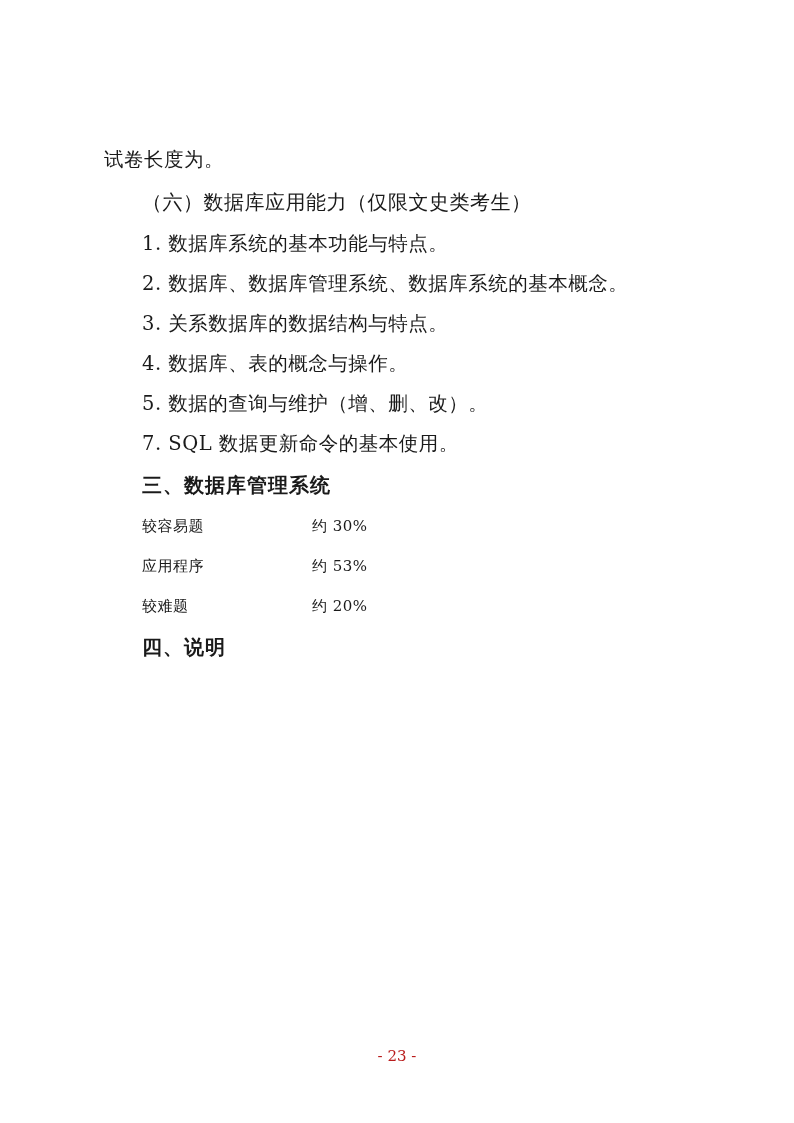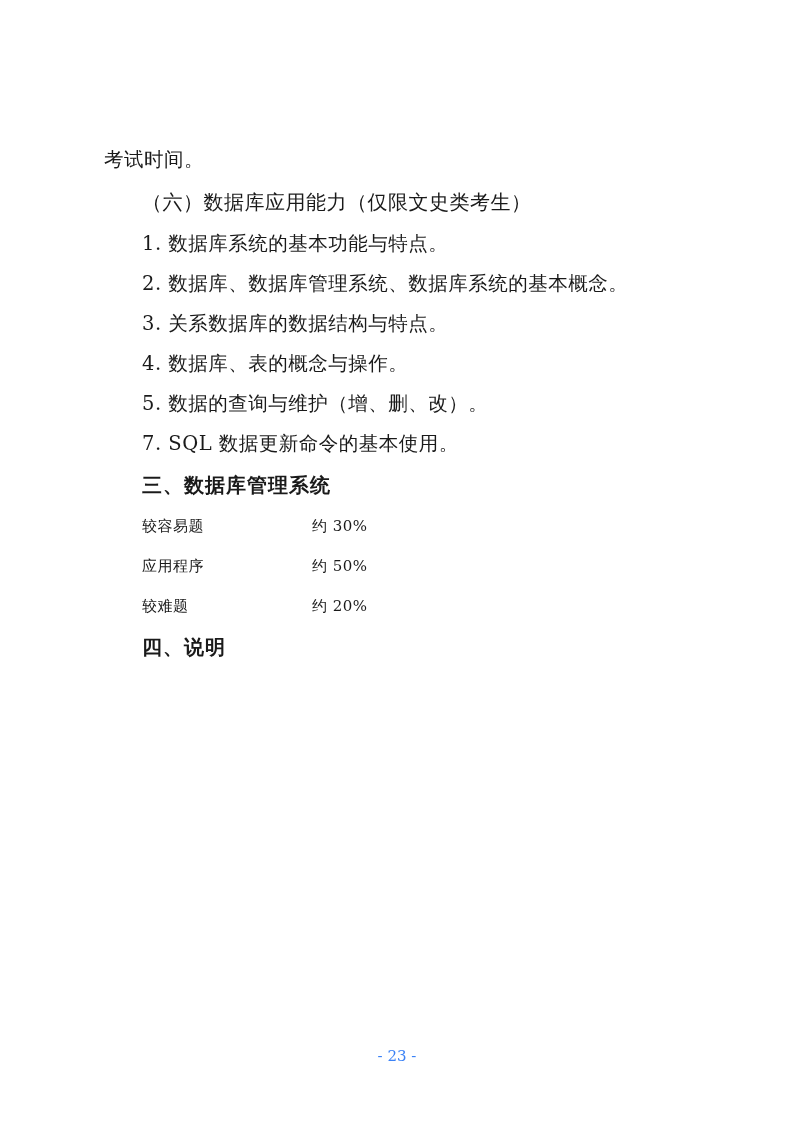--- a/index.html
+++ b/index.html
@@ -70,48 +70,48 @@
     letter-spacing: 0.6px;
   }
   .footer {
     position: absolute;
     left: 0;
     right: 0;
     bottom: 58px;
     text-align: center;
     font-size: 15px;
     font-family: "DejaVu Serif", serif;
-    color: #3b82f6;
+    color: #b91c1c;
   }
 </style>
 </head>
 <body>
 
 <div class="page">
 
-  <div class="line">考试时间。</div>
+  <div class="line">试卷长度为。</div>
 
   <div class="section-title">（六）数据库应用能力（仅限文史类考生）</div>
 
   <div class="line indent-1">1. 数据库系统的基本功能与特点。</div>
   <div class="line indent-1">2. 数据库、数据库管理系统、数据库系统的基本概念。</div>
   <div class="line indent-1">3. 关系数据库的数据结构与特点。</div>
   <div class="line indent-1">4. 数据库、表的概念与操作。</div>
   <div class="line indent-1">5. 数据的查询与维护（增、删、改）。</div>
   <div class="line indent-1">7. SQL 数据更新命令的基本使用。</div>
 
   <div class="heading">三、数据库管理系统</div>
 
   <div class="table-row">
     <span class="cell-label">较容易题</span>
     <span class="cell-value">约 30%</span>
   </div>
   <div class="table-row">
     <span class="cell-label">应用程序</span>
-    <span class="cell-value">约 50%</span>
+    <span class="cell-value">约 53%</span>
   </div>
   <div class="table-row">
     <span class="cell-label">较难题</span>
     <span class="cell-value">约 20%</span>
   </div>
 
   <div class="heading">四、说明</div>
 
 
 </div>

